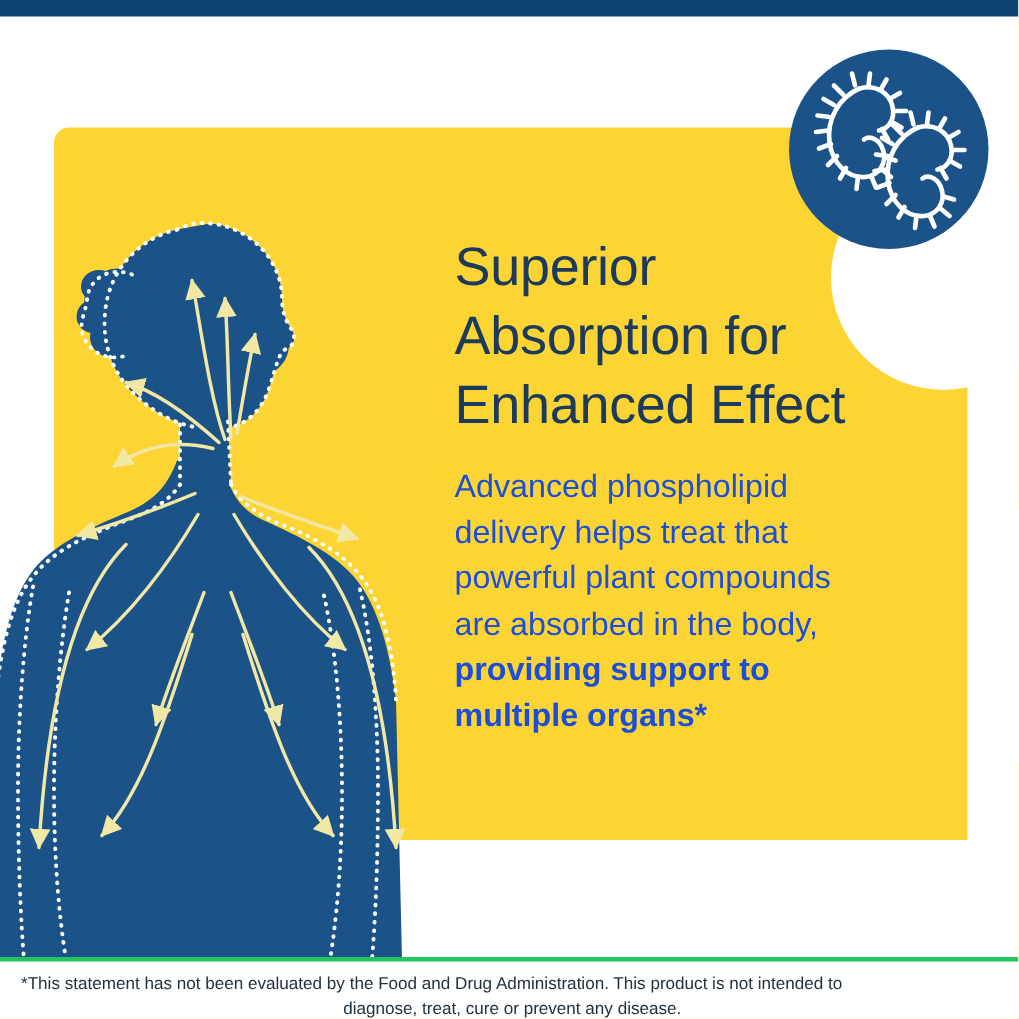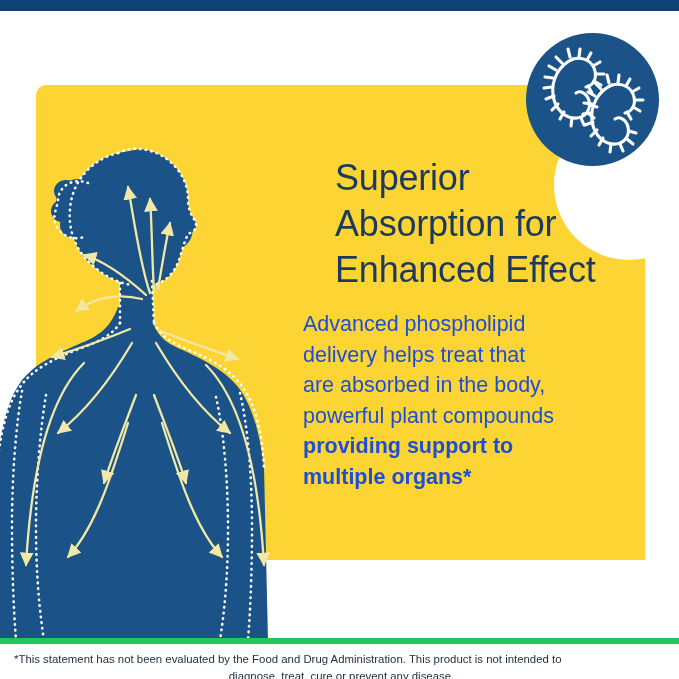--- a/index.html
+++ b/index.html
@@ -78,39 +78,39 @@
     width: 330px;
   }
   #headline {
     color: #1b3a5c;
     font-size: 36px;
     line-height: 1.28;
     font-weight: 400;
     letter-spacing: -0.2px;
     margin: 0 0 16px 0;
   }
-  #headline .hl-line { display: block; margin-left: 32px; }
+  #headline .hl-line { display: block; }
   #body-copy {
     color: #1d4ed8;
     font-size: 21.5px;
     line-height: 1.42;
     margin: 0;
   }
   #body-copy .bc-line { display: block; }
   #body-copy .bc-line.strong { font-weight: bold; }
 
   
   #footer {
     position: absolute;
     left: 0;
     top: 638px;
     width: 679px;
     height: 41px;
     background: #ffffff;
-    border-top: 6px solid #22c55e;
+    border-top: 3px solid #22c55e;
     box-sizing: border-box;
     padding: 7px 14px 0 14px;
   }
   #footer p {
     margin: 0;
     color: #22313f;
     font-size: 11.4px;
     line-height: 1.45;
   }
   #footer .fl { display: block; }
@@ -279,22 +279,22 @@
 
   <div id="text-col">
     <h1 id="headline">
       <span class="hl-line">Superior</span>
       <span class="hl-line">Absorption for</span>
       <span class="hl-line">Enhanced Effect</span>
     </h1>
     <p id="body-copy">
       <span class="bc-line">Advanced phospholipid</span>
       <span class="bc-line">delivery helps treat that</span>
+      <span class="bc-line">powerful plant compounds</span>
       <span class="bc-line">are absorbed in the body,</span>
-      <span class="bc-line">powerful plant compounds</span>
       <span class="bc-line strong">providing support to</span>
       <span class="bc-line strong">multiple organs*</span>
     </p>
   </div>
 
   <div id="footer">
     <p>
       <span class="fl">*This statement has not been evaluated by the Food and Drug Administration. This product is not intended to</span>
       <span class="fl indent">diagnose, treat, cure or prevent any disease.</span>
     </p>

